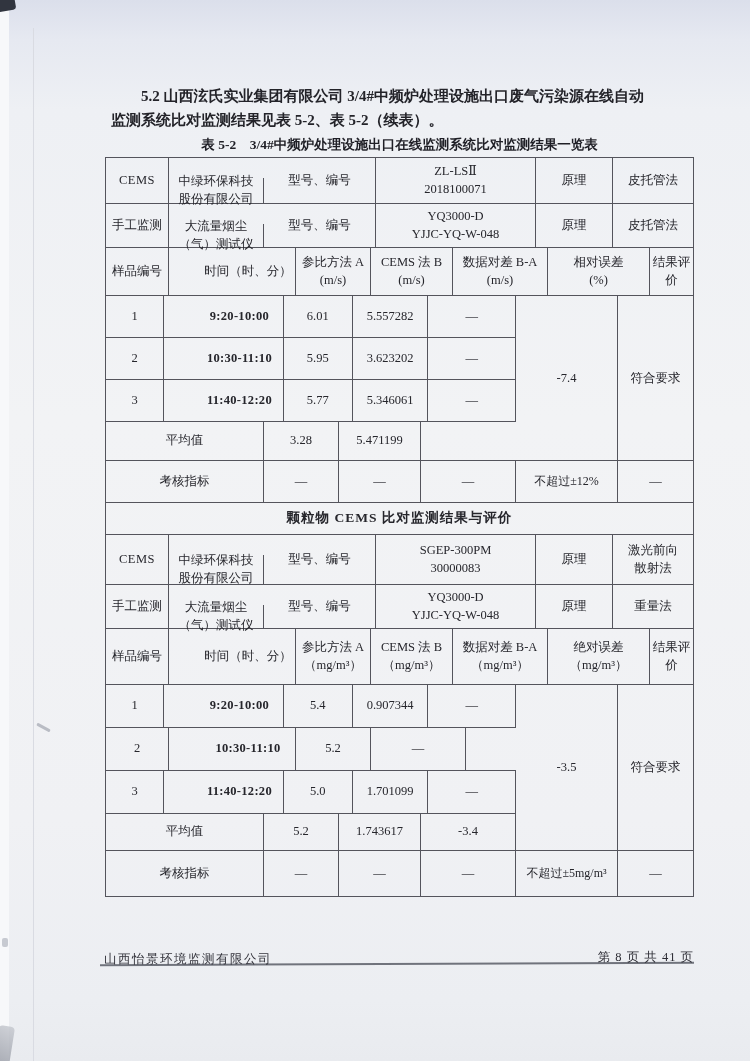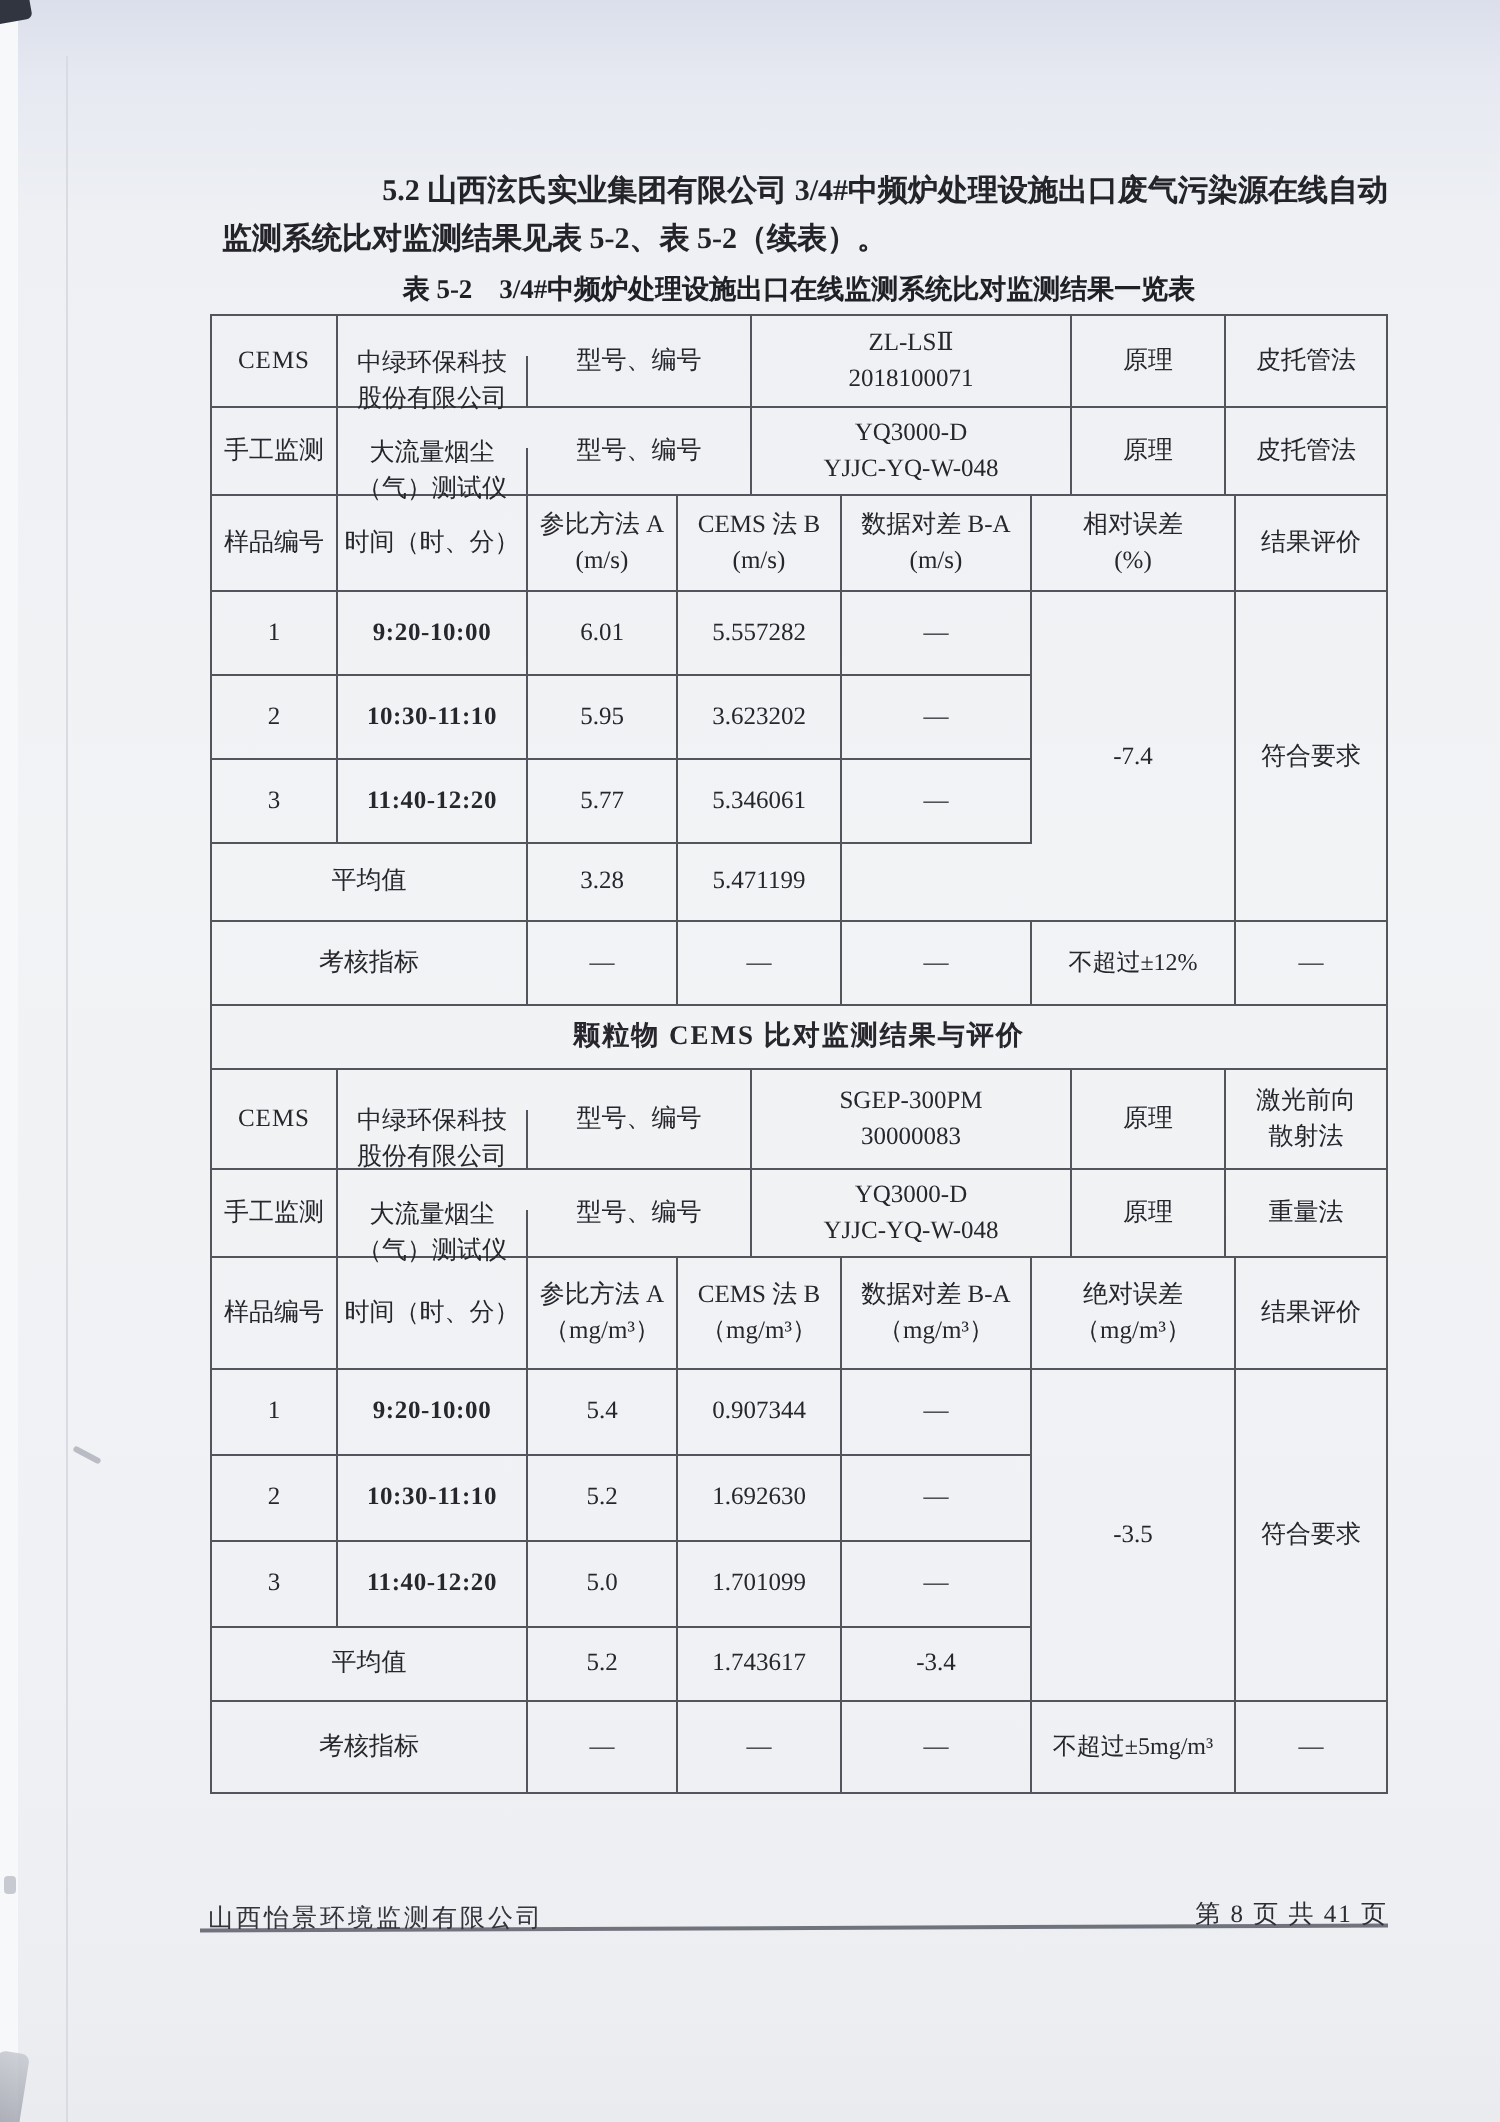--- a/index.html
+++ b/index.html
@@ -16,33 +16,33 @@
   
   .edge-white{position:absolute;left:0;top:0;width:9px;height:100%;background:#f7f8fa;}
   .edge-line{position:absolute;left:33px;top:28px;width:1px;height:1033px;background:#d9dbe2;}
   .corner-tl{position:absolute;left:-5px;top:-6px;width:20px;height:17px;background:#31353f;border-radius:3px;transform:rotate(-10deg);}
   .smudge-a{position:absolute;left:36px;top:726px;width:15px;height:3px;background:#b9bcc4;transform:rotate(28deg);border-radius:2px;}
   .smudge-b{position:absolute;left:2px;top:938px;width:6px;height:9px;background:#c7cad1;border-radius:2px;}
   .corner-bl{position:absolute;left:-4px;top:1026px;width:16px;height:40px;background:linear-gradient(200deg,#c3c6cd,#8b8f9a);opacity:.75;border-radius:4px;transform:rotate(9deg);}
 
   .doc{position:absolute;left:105px;top:84px;width:589px;}
   .heading{font-size:15px;line-height:24px;font-weight:600;color:#232329;padding-left:6px;}
-  .heading .l1{text-indent:30px;display:block;text-align:right;}
+  .heading .l1{text-indent:30px;display:block;}
   .heading .l2{display:block;}
   .caption{margin-top:3px;text-align:center;font-weight:700;font-size:13.5px;line-height:19px;color:#1f1f26;}
 
   .tframe{margin-top:3px;border:1.5px solid var(--bd);background:transparent;}
   .row{display:flex;border-bottom:1px solid var(--bd);}
   .row:last-child.no-bb{border-bottom:none;}
   .cell{border-right:1px solid var(--bd);display:flex;flex-direction:column;align-items:center;justify-content:center;text-align:center;font-size:12.5px;line-height:1.4;padding:1px 2px;}
   .cell.last{border-right:none;}
   .cell span{display:block;}
 
   
-  .c1{width:63px;} .c2{width:95px;} .c3{width:75px;} .c4{width:82px;} .c5{width:95px;} .c6{width:102px;} .c7{flex:1;}
+  .c1{width:63px;} .c2{width:95px;margin-left:32px;} .c3{width:75px;} .c4{width:82px;} .c5{width:95px;} .c6{width:102px;} .c7{flex:1;}
   
   .e1{width:63px;} .e2{width:95px;margin-top:20px;} .e3{width:112px;} .e4{width:160px;} .e5{width:77px;} .e6{flex:1;}
   .span12{width:158px;}
 
   .title-cell{width:100%;border-right:none;font-weight:700;font-size:13.5px;letter-spacing:1px;}
   .h-title{height:34px;} .h-eq1{height:46px;} .h-eq2{height:44px;} .h-head{height:48px;}
   .h-data{height:42px;} .h-avg{height:38px;} .h-check{height:42px;}
   .h-title2{height:32px;} .h-eq1b{height:50px;} .h-eq2b{height:44px;} .h-head2{height:56px;}
   .h-data2{height:43px;} .h-avg2{height:36px;} .h-check2{height:45px;}
 
@@ -262,21 +262,20 @@
             <div class="cell c1">1</div>
             <div class="cell c2 t-bold">9:20-10:00</div>
             <div class="cell c3">5.4</div>
             <div class="cell c4">0.907344</div>
             <div class="cell c5">—</div>
           </div>
           <div class="row h-data2">
             <div class="cell c1">2</div>
             <div class="cell c2 t-bold">10:30-11:10</div>
             <div class="cell c3">5.2</div>
-            <div class="cell c4">1.692630</div>
             <div class="cell c5">—</div>
           </div>
           <div class="row h-data2">
             <div class="cell c1">3</div>
             <div class="cell c2 t-bold">11:40-12:20</div>
             <div class="cell c3">5.0</div>
             <div class="cell c4">1.701099</div>
             <div class="cell c5">—</div>
           </div>
           <div class="row h-avg2">

